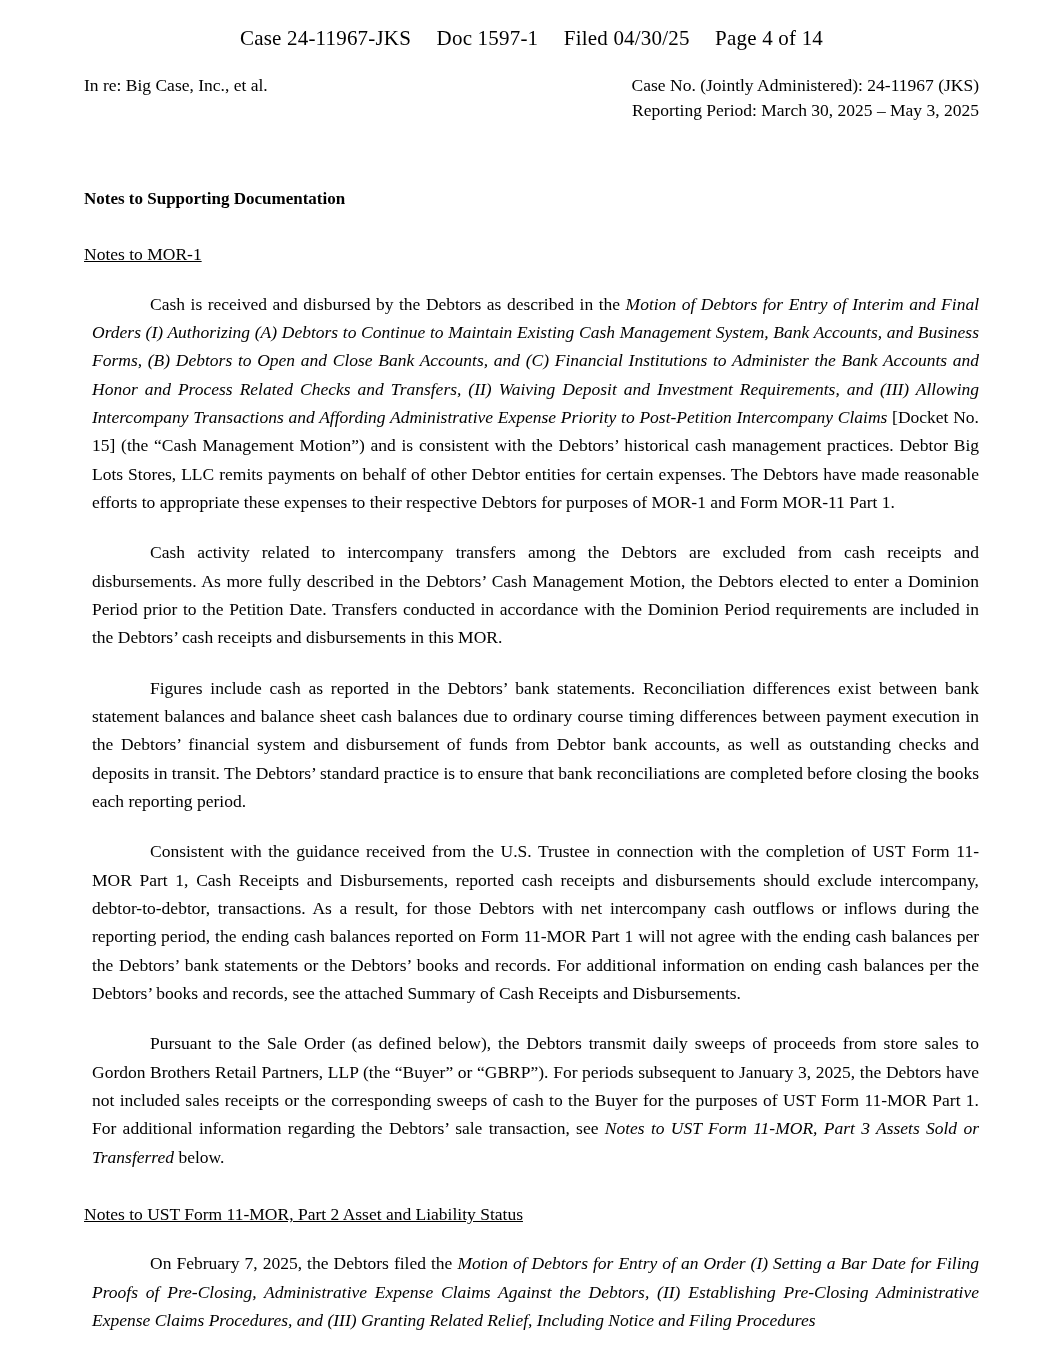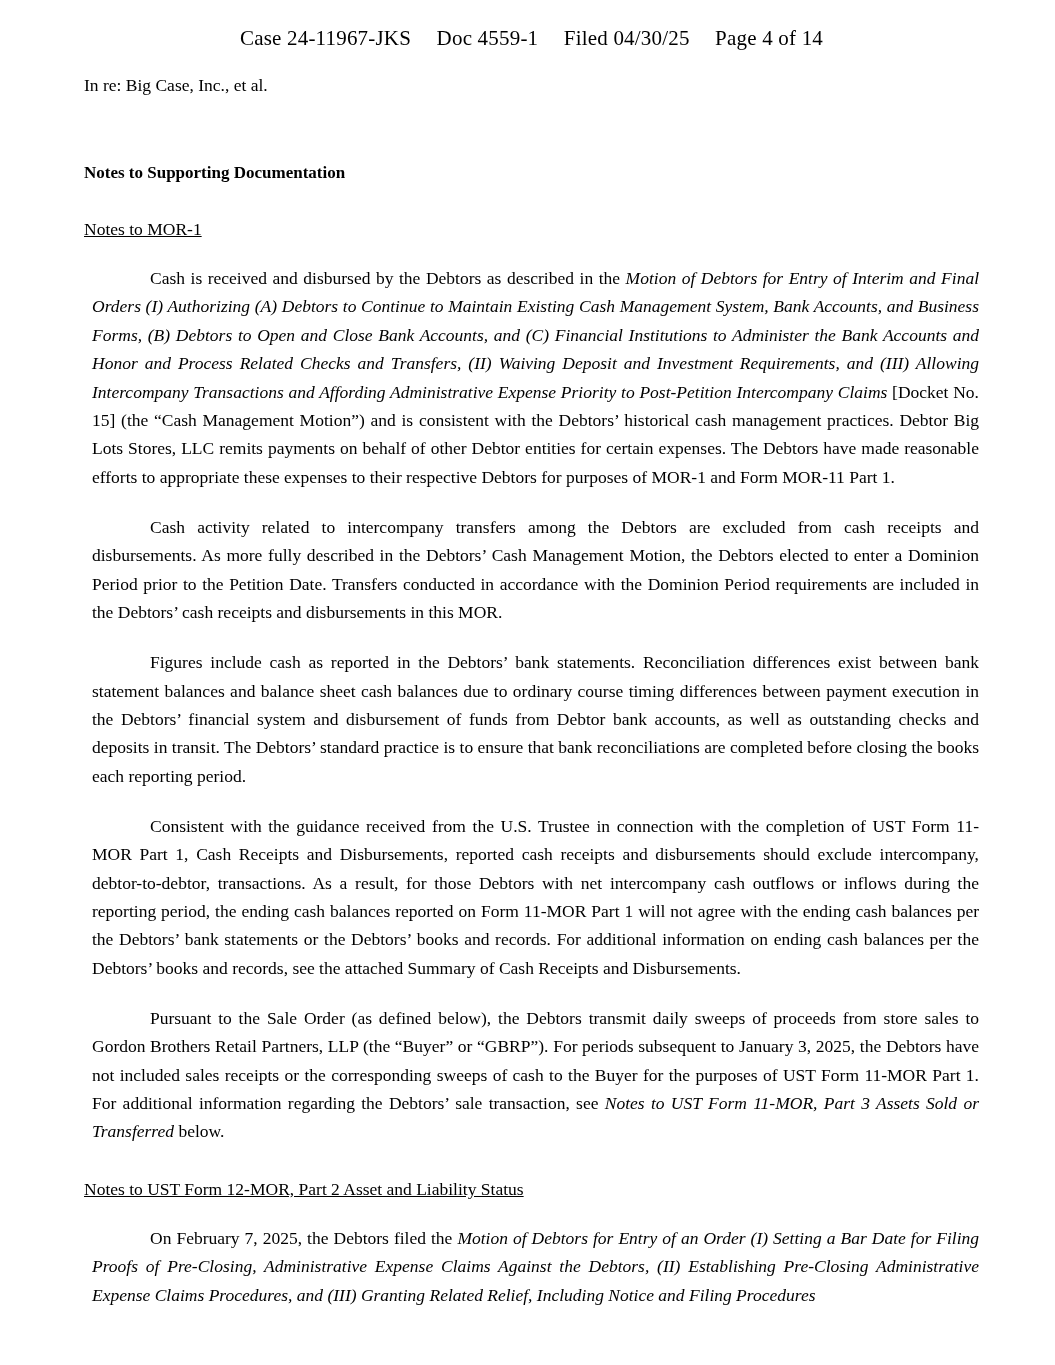--- a/index.html
+++ b/index.html
@@ -73,45 +73,49 @@
     font-style: italic;
   }
 </style>
 </head>
 <body>
 
 <div class="page">
 
   <div class="court-stamp">
     <span>Case 24-11967-JKS</span>
-    <span>Doc 4559-1</span>
+    <span>Doc 1597-1</span>
     <span>Filed 04/30/25</span>
     <span>Page 4 of 14</span>
   </div>
 
   <div class="header-row">
     <div class="header-left">In re: Big Case, Inc., et al.</div>
+    <div class="header-right">
+      <div>Case No. (Jointly Administered): 24-11967 (JKS)</div>
+      <div>Reporting Period: March 30, 2025 – May 3, 2025</div>
+    </div>
   </div>
 
   <div class="content">
 
     <h2 class="section-title">Notes to Supporting Documentation</h2>
 
     <div class="sub-head">Notes to MOR-1</div>
 
     <p class="body-par"><span>Cash is received and disbursed by the Debtors as described in the </span><span class="it">Motion of Debtors for Entry of Interim and Final Orders (I) Authorizing (A) Debtors to Continue to Maintain Existing Cash Management System, Bank Accounts, and Business Forms, (B) Debtors to Open and Close Bank Accounts, and (C) Financial Institutions to Administer the Bank Accounts and Honor and Process Related Checks and Transfers, (II) Waiving Deposit and Investment Requirements, and (III) Allowing Intercompany Transactions and Affording Administrative Expense Priority to Post-Petition Intercompany Claims</span><span> [Docket No. 15] (the “Cash Management Motion”) and is consistent with the Debtors’ historical cash management practices.  Debtor Big Lots Stores, LLC remits payments on behalf of other Debtor entities for certain expenses.  The Debtors have made reasonable efforts to appropriate these expenses to their respective Debtors for purposes of MOR-1 and Form MOR-11 Part 1.</span></p>
 
     <p class="body-par">Cash activity related to intercompany transfers among the Debtors are excluded from cash receipts and disbursements. As more fully described in the Debtors’ Cash Management Motion, the Debtors elected to enter a Dominion Period prior to the Petition Date.  Transfers conducted in accordance with the Dominion Period requirements are included in the Debtors’ cash receipts and disbursements in this MOR.</p>
 
     <p class="body-par">Figures include cash as reported in the Debtors’ bank statements.  Reconciliation differences exist between bank statement balances and balance sheet cash balances due to ordinary course timing differences between payment execution in the Debtors’ financial system and disbursement of funds from Debtor bank accounts, as well as outstanding checks and deposits in transit. The Debtors’ standard practice is to ensure that bank reconciliations are completed before closing the books each reporting period.</p>
 
 
     <p class="body-par">Consistent with the guidance received from the U.S. Trustee in connection with the completion of UST Form 11-MOR Part 1, Cash Receipts and Disbursements, reported cash receipts and disbursements should exclude intercompany, debtor-to-debtor, transactions. As a result, for those Debtors with net intercompany cash outflows or inflows during the reporting period, the ending cash balances reported on Form 11-MOR Part 1 will not agree with the ending cash balances per the Debtors’ bank statements or the Debtors’ books and records. For additional information on ending cash balances per the Debtors’ books and records, see the attached Summary of Cash Receipts and Disbursements.</p>
 
     <p class="body-par"><span>Pursuant to the Sale Order (as defined below), the Debtors transmit daily sweeps of proceeds from store sales to Gordon Brothers Retail Partners, LLP (the “Buyer” or “GBRP”).  For periods subsequent to January 3, 2025, the Debtors have not included sales receipts or the corresponding sweeps of cash to the Buyer for the purposes of UST Form 11-MOR Part 1.  For additional information regarding the Debtors’ sale transaction, see </span><span class="it">Notes to UST Form 11-MOR, Part 3 Assets Sold or Transferred</span><span> below.</span></p>
 
-    <div class="sub-head">Notes to UST Form 12-MOR, Part 2 Asset and Liability Status</div>
+    <div class="sub-head">Notes to UST Form 11-MOR, Part 2 Asset and Liability Status</div>
 
     <p class="body-par"><span>On February 7, 2025, the Debtors filed the </span><span class="it">Motion of Debtors for Entry of an Order (I) Setting a Bar Date for Filing Proofs of Pre-Closing, Administrative Expense Claims Against the Debtors, (II) Establishing Pre-Closing Administrative Expense Claims Procedures, and (III) Granting Related Relief, Including Notice and Filing Procedures</span></p>
 
   </div>
 
 </div>
 
 </body></html>

